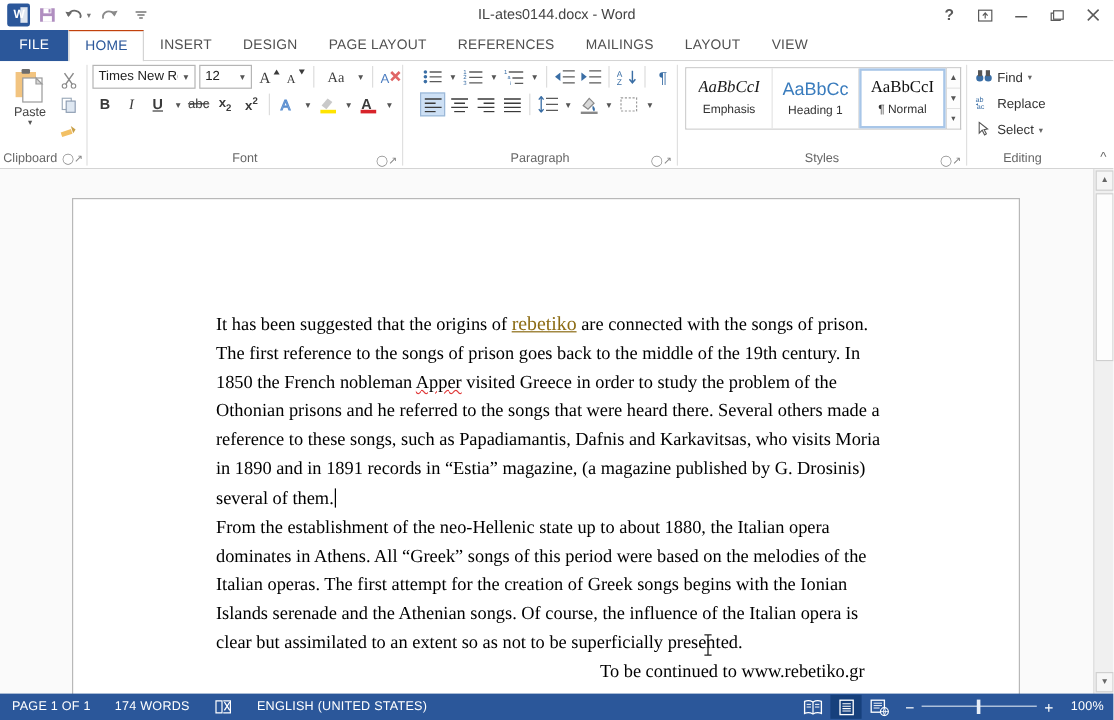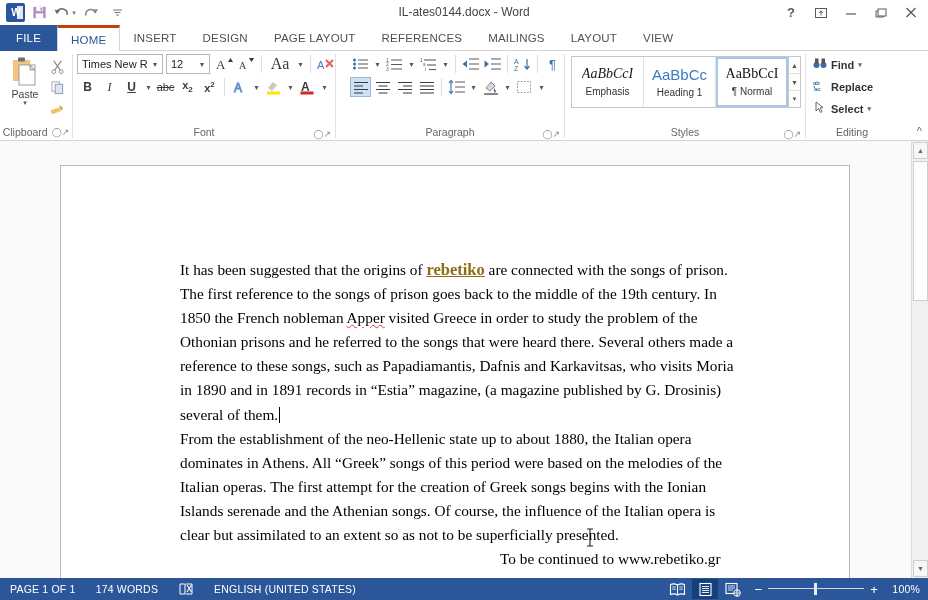--- a/index.html
+++ b/index.html
@@ -51,21 +51,21 @@
     border-bottom:1px solid #d4d4d4;
   }
   .tab {
     padding:0 13px; font-size:11.5px; letter-spacing:.2px;
     display:flex; align-items:center; color:#505050; height:26px;
   }
   .tab.file { background:#2b579a; color:#fff; padding:0 16px; }
   .tab.active {
     background:#fff; color:#2b579a;
     border-left:1px solid #d4d4d4; border-right:1px solid #d4d4d4;
-    border-top:3px solid #c2410c; margin-bottom:-1px; height:27px;
+    border-top:1px solid #c2410c; margin-bottom:-1px; height:27px;
   }
 
   
   .ribbon {
     position:absolute; top:51px; left:0; width:928px; height:90px;
     background:#fff; border-bottom:1px solid #d4d4d4;
     display:flex; align-items:stretch;
   }
   .grp { position:relative; display:flex; flex-direction:column; height:89px; }
   .grp-body { flex:1; display:flex; align-items:flex-start; padding:3px 4px 0 4px; }
@@ -143,21 +143,21 @@
     position:absolute; left:60px; top:24px; width:790px; height:430px;
     background:#fff; border:1px solid #b8b8b8; border-bottom:none;
   }
   .doctext {
     position:absolute; left:119px; top:92px; width:560px;
     font-family:"Liberation Serif", serif; font-size:15.3px; line-height:24.1px;
     color:#000; text-align:left;
   }
   .doctext p { margin:0; }
   .rebetiko {
-    font-weight:bold; text-decoration:underline; color:#8c6c14;
+    font-weight:normal; text-decoration:underline; color:#8c6c14;
     font-size:16.5px;
   }
   .misspell {
     text-decoration:underline; text-decoration-style:wavy;
     text-decoration-color:#e03b3b; text-decoration-thickness:1px;
   }
   .caret-ins {
     display:inline-block; width:1px; height:16px; background:#000;
     vertical-align:-3px; margin-left:1px;
   }
@@ -341,21 +341,21 @@
                 </svg>
             </div>
             <div class="ic">
               <svg width="18" height="16" viewBox="0 0 18 16">
                   <text x="1" y="13" font-family="Liberation Serif, serif" font-size="10" fill="#3a3a3a">A</text>
                   <path d="M11 2 L16 2 L13.5 6 Z" fill="#3a3a3a"></path>
                 </svg>
             </div>
             <div class="vsep"></div>
             <div class="ic wide">
-              <span style="font-family:'Liberation Serif',serif;font-size:16px;">Aa</span>
+              <span style="font-family:'Liberation Serif',serif;font-size:12px;">Aa</span>
             </div>
             <div class="caret-sm">▾</div>
             <div class="vsep"></div>
             <div class="ic">
               <svg width="18" height="16" viewBox="0 0 18 16">
                   <text x="0" y="13" font-family="Liberation Sans, sans-serif" font-size="11" fill="#4a7cc0">A</text>
                   <path d="M9 4 L16 11 M16 4 L9 11" stroke="#e06666" stroke-width="2.2"></path>
                 </svg>
             </div>
           </div>
@@ -545,21 +545,21 @@
         </div>
       </div>
       <div class="grp-label">
         <span>Styles</span>
       </div>
       <div style="position:absolute;right:4px;bottom:1px;" class="dialog-launch">◯↗</div>
     </div>
     <div class="grp-sep"></div>
 
     <div class="grp" style="width:92px;">
-      <div class="grp-body" style="padding-top:2px;font-weight:bold;">
+      <div class="grp-body" style="padding-top:2px;">
         <div class="edit-col">
           <div class="edit-item">
             <span>
               <svg width="14" height="13" viewBox="0 0 14 13">
                   <circle cx="3.5" cy="8" r="3" fill="#3a6ea5"></circle>
                   <circle cx="10.5" cy="8" r="3" fill="#3a6ea5"></circle>
                   <rect x="2" y="1.5" width="3.5" height="5" fill="#555"></rect>
                   <rect x="8.5" y="1.5" width="3.5" height="5" fill="#555"></rect>
                 </svg>
             </span>

